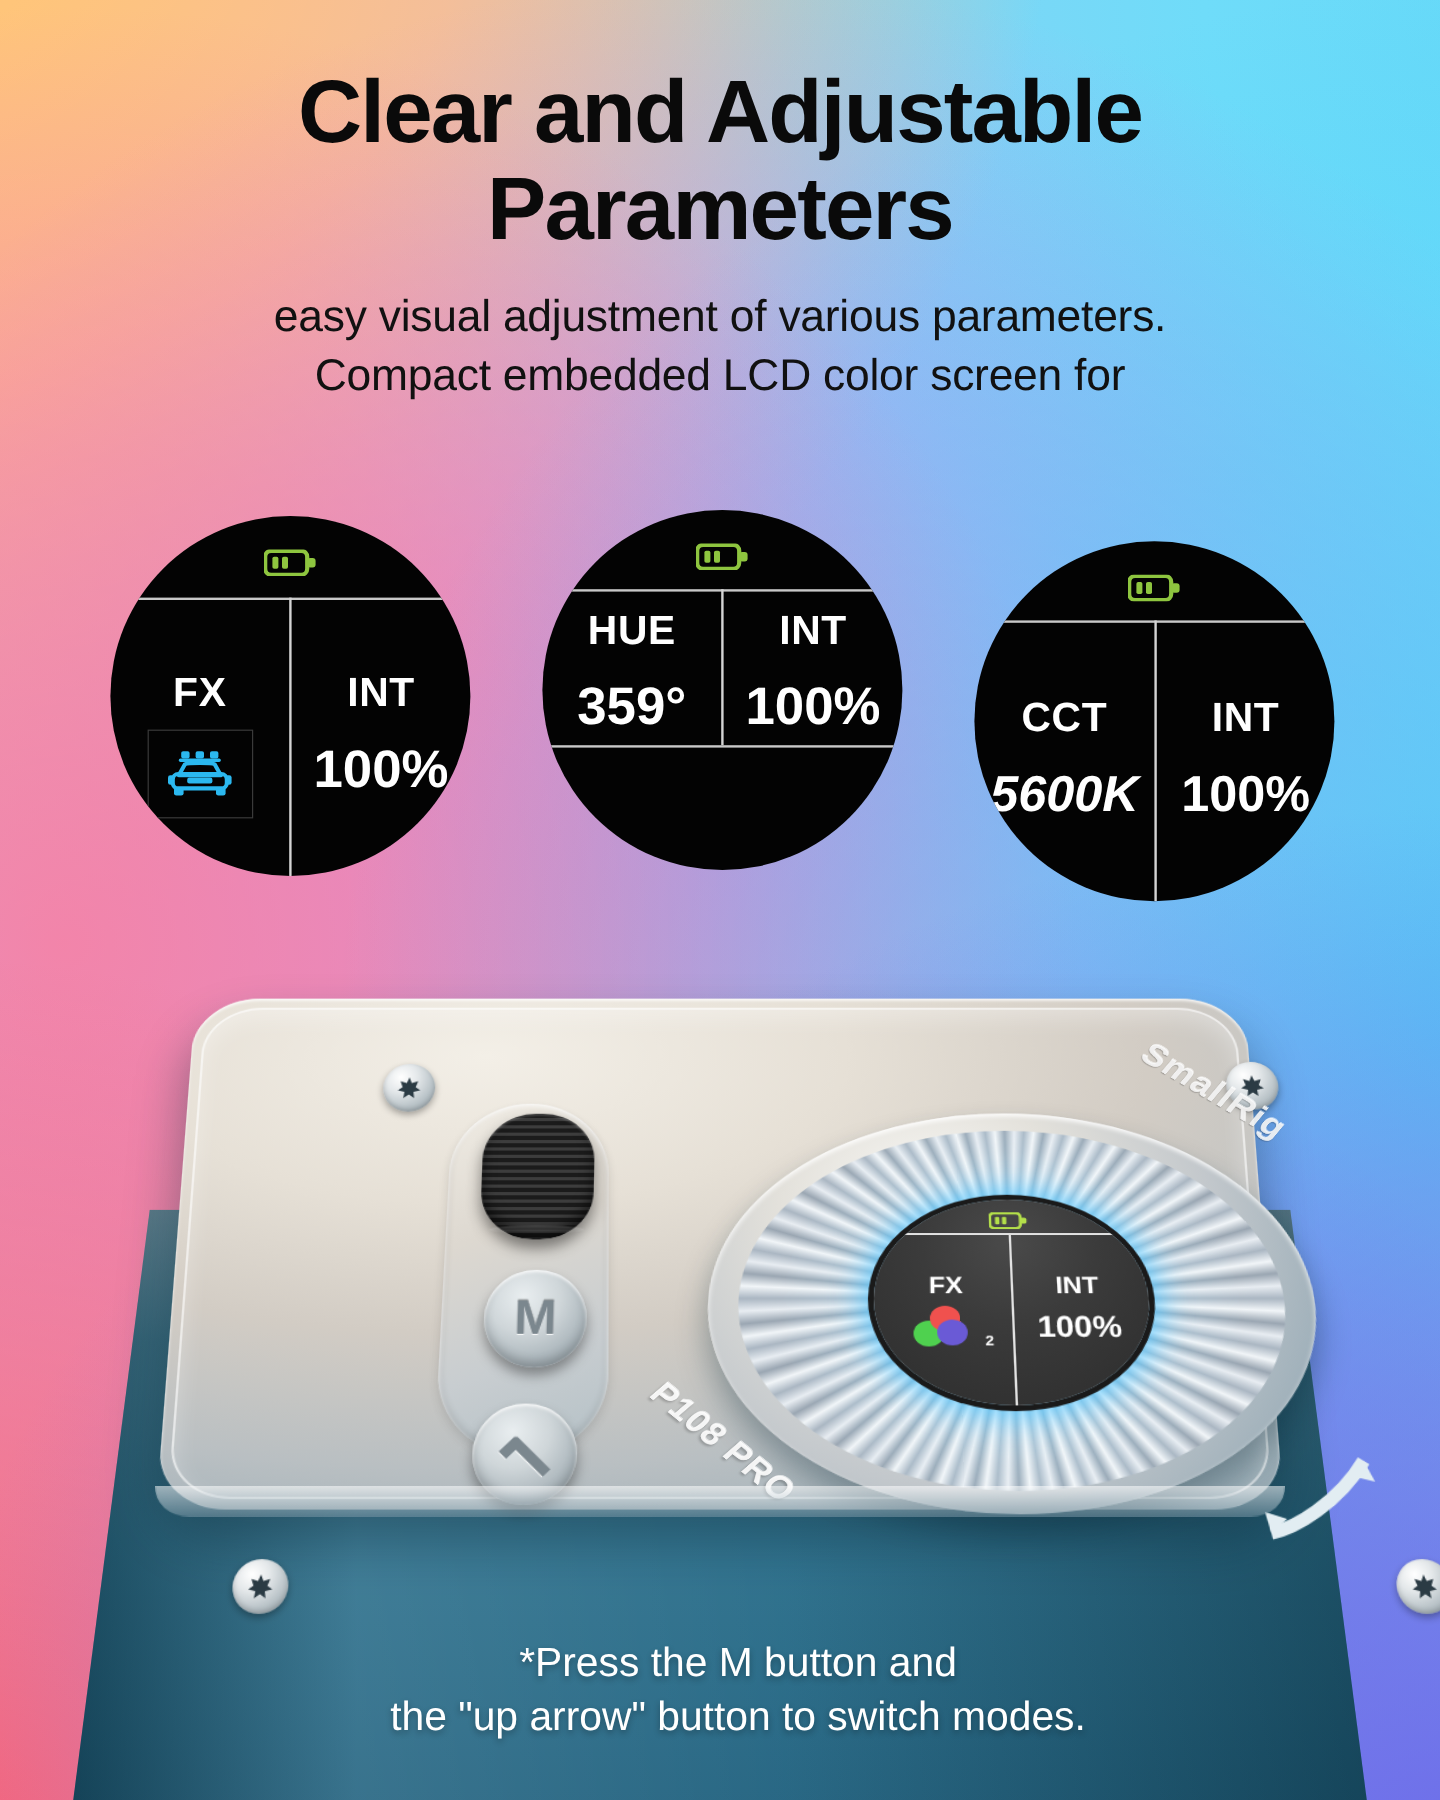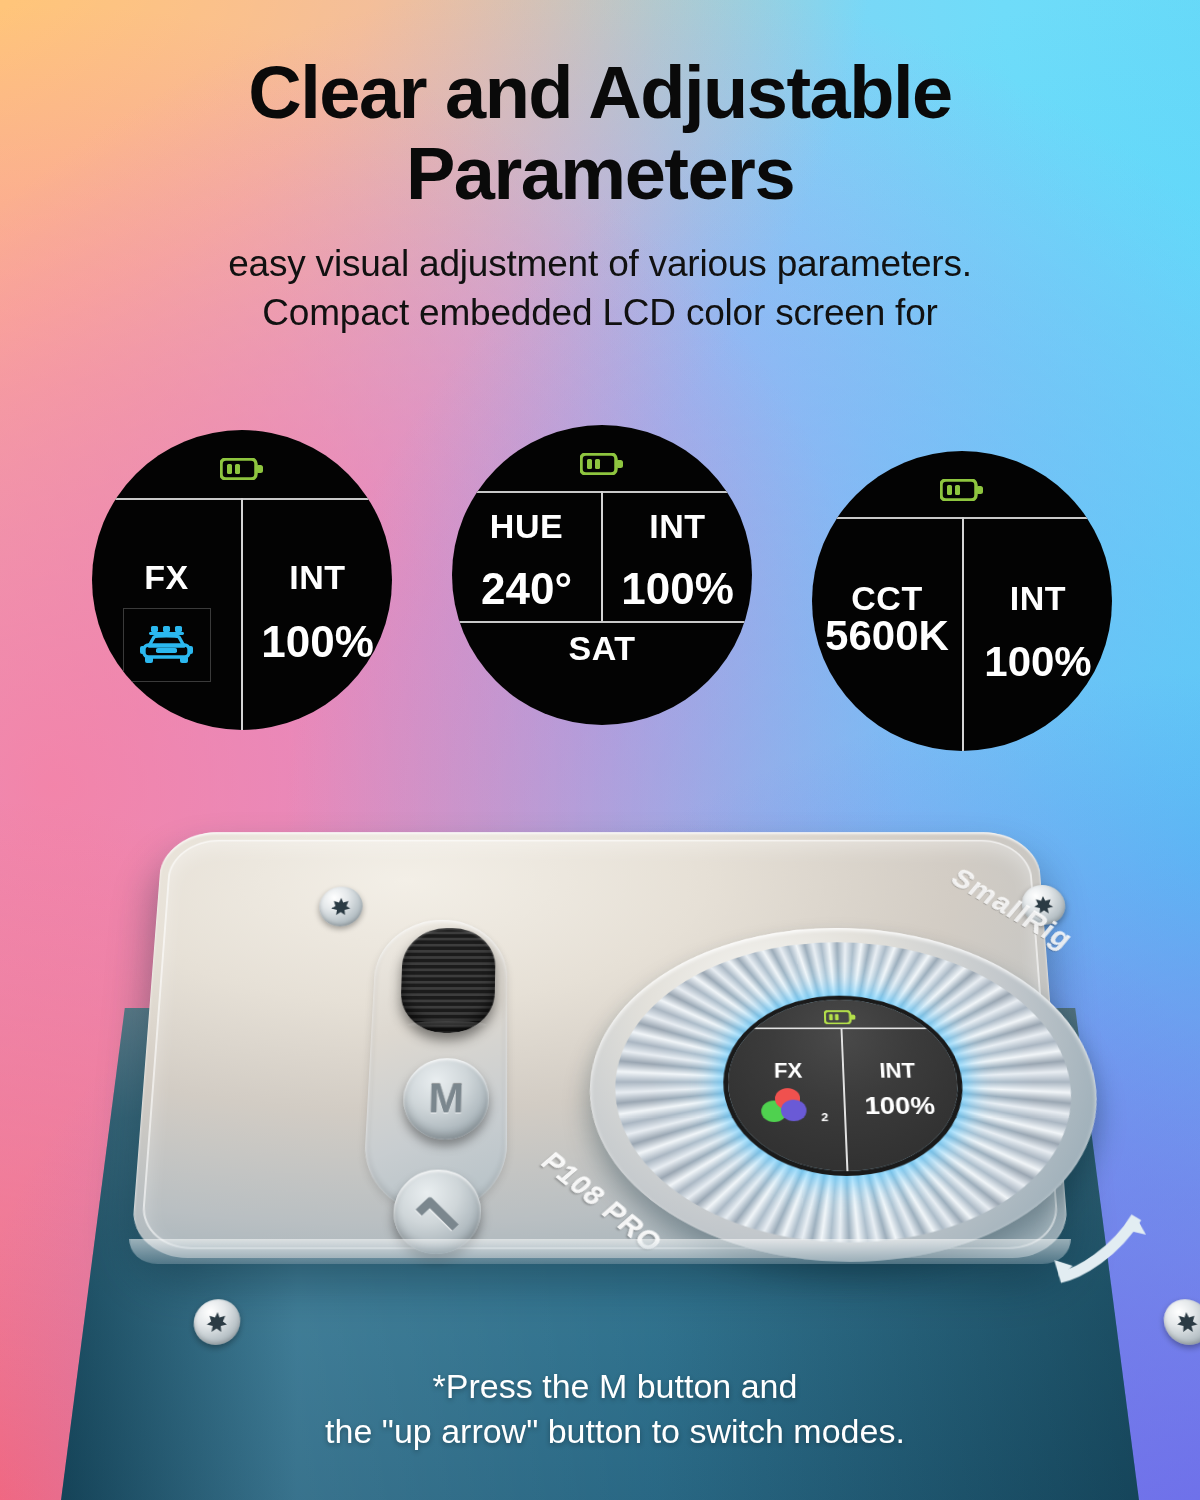--- a/index.html
+++ b/index.html
@@ -312,46 +312,45 @@
         <rect x="7" y="6" width="5" height="10" rx="1.5" fill="#8ec53f"></rect>
         <rect x="15" y="6" width="5" height="10" rx="1.5" fill="#8ec53f"></rect>
       </svg>
     </div>
     <div class="hline" style="top:66px;"></div>
     <div class="vline" style="left:149px; top:66px; height:130px;"></div>
     <div class="hline" style="top:196px;"></div>
 
     <div class="cell" style="left:0; width:149px; top:84px;">
       <div class="lbl">HUE</div>
-      <div class="val" style="margin-top:24px;">240°</div>
+      <div class="val" style="margin-top:24px;">359°</div>
     </div>
     <div class="cell" style="left:151px; width:149px; top:84px;">
       <div class="lbl">INT</div>
       <div class="val" style="margin-top:24px;">100%</div>
     </div>
     <div class="cell" style="left:0; width:300px; top:206px;">
-      <div class="lbl">SAT</div>
     </div>
   </div>
 
   <div class="screen s3">
     <div class="batt">
       <svg width="44" height="22" viewBox="0 0 44 22">
         <rect x="1" y="1" width="35" height="20" rx="5" fill="none" stroke="#8ec53f" stroke-width="3.5"></rect>
         <rect x="36" y="7" width="7" height="8" rx="2.5" fill="#8ec53f"></rect>
         <rect x="7" y="6" width="5" height="10" rx="1.5" fill="#8ec53f"></rect>
         <rect x="15" y="6" width="5" height="10" rx="1.5" fill="#8ec53f"></rect>
       </svg>
     </div>
     <div class="hline" style="top:66px;"></div>
     <div class="vline" style="left:150px; top:66px; bottom:0;"></div>
 
     <div class="cell" style="left:0; width:150px; top:130px;">
       <div class="lbl">CCT</div>
-      <div class="val wide" style="">5600K</div>
+      <div class="val wide" style="margin-top:26px;font-style:italic;">5600K</div>
     </div>
     <div class="cell" style="left:152px; width:148px; top:130px;">
       <div class="lbl">INT</div>
       <div class="val wide" style="margin-top:26px;">100%</div>
     </div>
   </div>
 </div>
 
 <div id="product">
 

